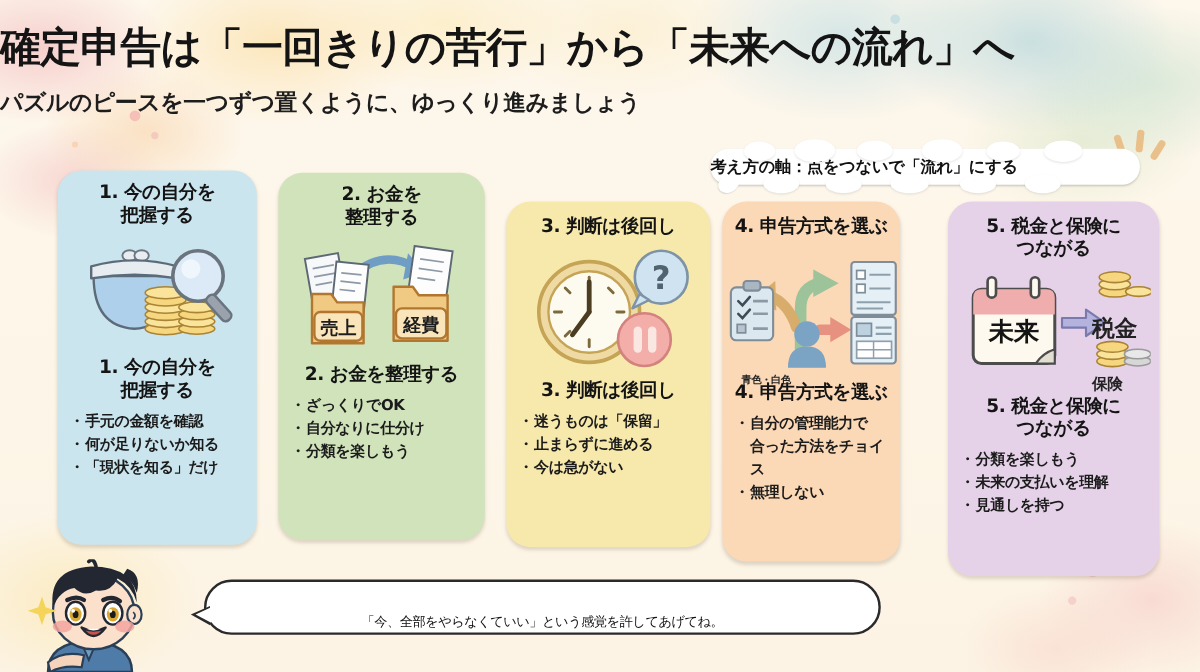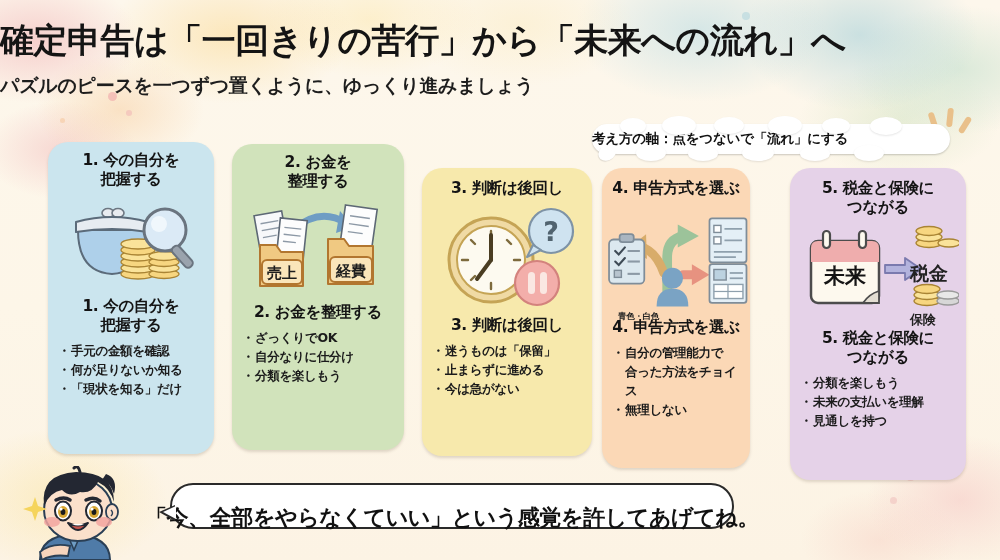--- a/index.html
+++ b/index.html
@@ -181,22 +181,22 @@
     height: 46px;
     background: #fff;
     border: 2.5px solid #2a2a2a;
     border-radius: 24px;
     display: flex;
     align-items: center;
     justify-content: center;
     z-index: 8;
   }
   .bottom-bubble-text {
-    font-size: 22px;
-    font-weight: 700;
+    font-size: 11px;
+    font-weight: 400;
     color: #111;
     white-space: nowrap;
     letter-spacing: -0.4px;
     margin-top: 24px;
   }
   .bottom-tail {
     position: absolute;
     left: -13px;
     top: 20px;
     width: 0; height: 0;

